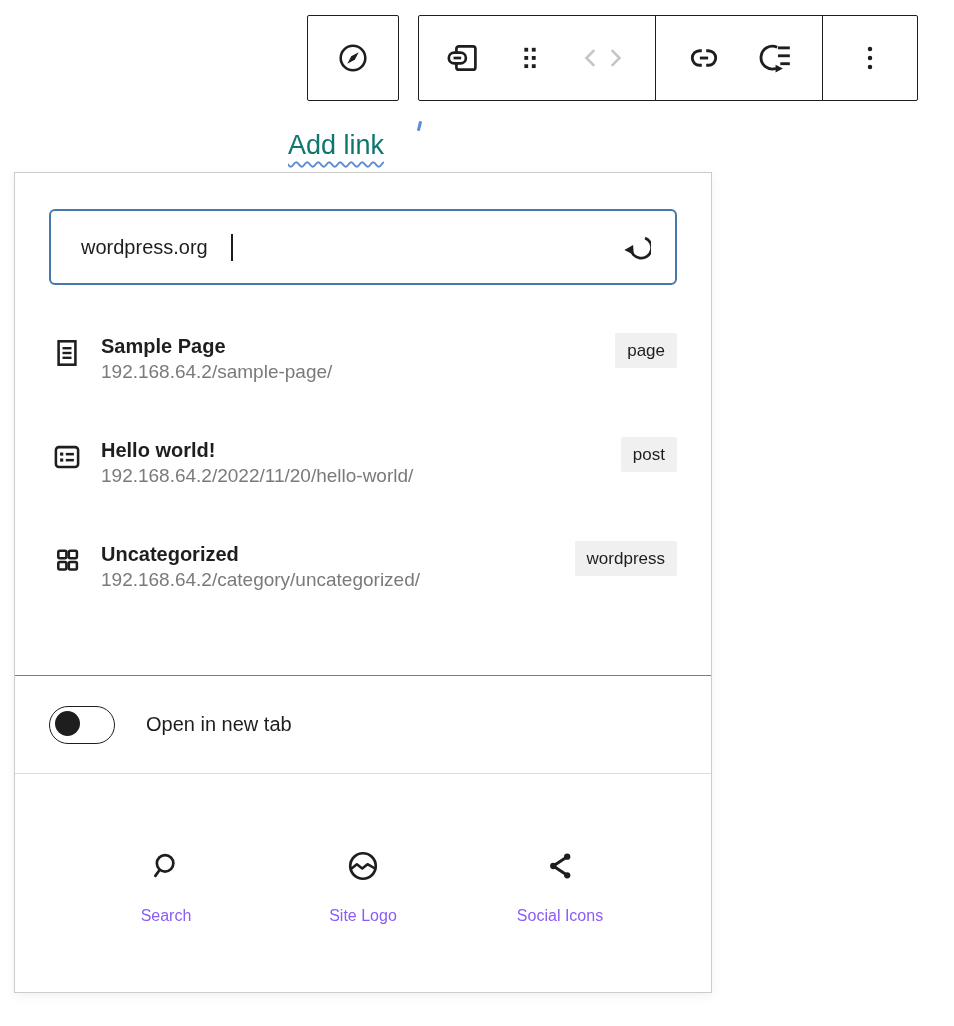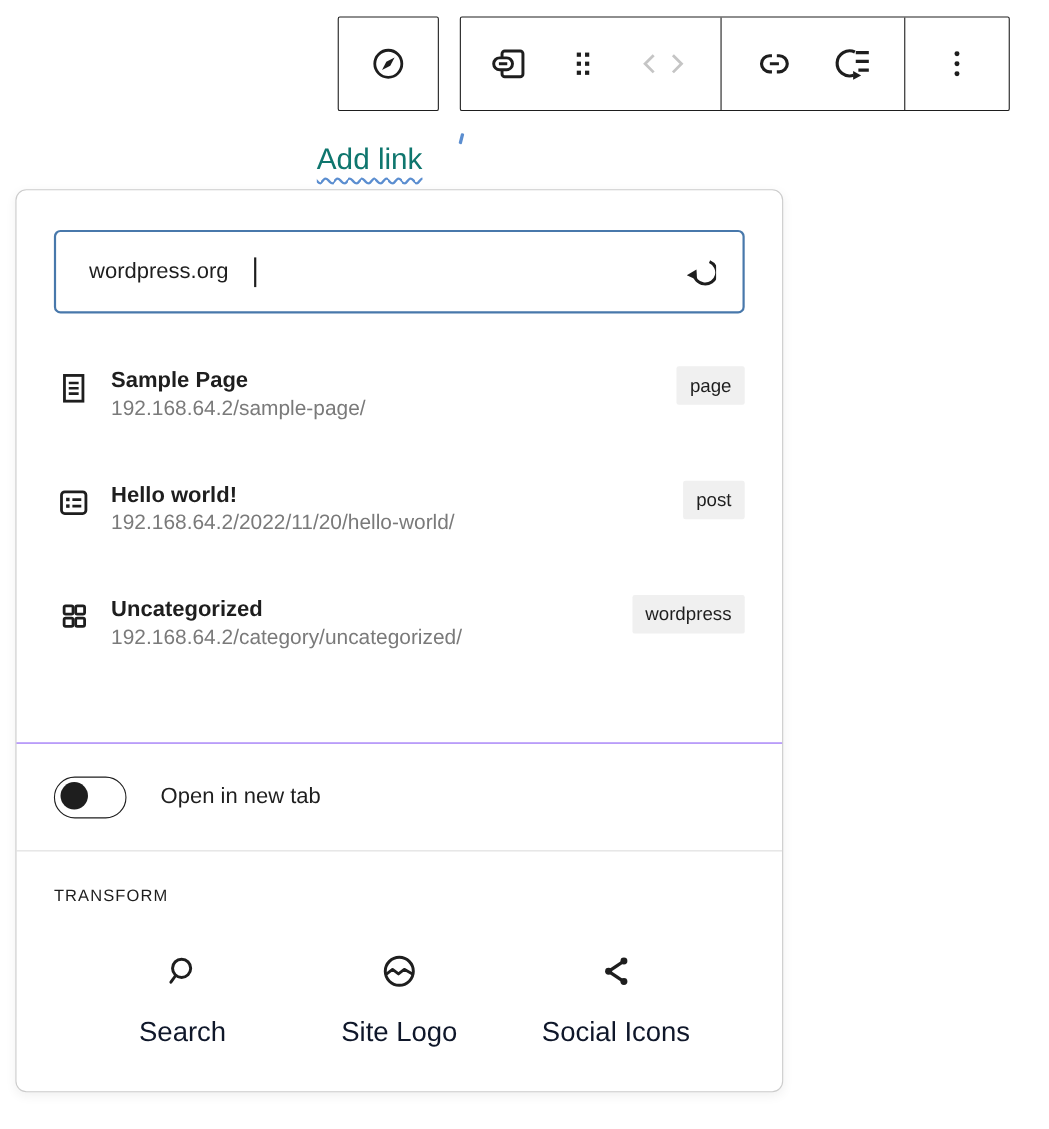--- a/index.html
+++ b/index.html
@@ -24,21 +24,21 @@
   .add-link { position:absolute; left:288px; top:130px; font-size:27px;
     color:#0f766e; cursor:text;
     text-decoration:underline; text-decoration-style:wavy;
     text-decoration-color:#5b8ed0; text-decoration-thickness:2px;
     text-underline-offset:7px; }
   .caret-tick { position:absolute; left:418px; top:121px; width:2.5px; height:10px;
     background:#5b8ed0; transform:rotate(14deg); border-radius:1px; }
 
   
   .popover { position:absolute; left:14px; top:172px; width:698px; height:821px;
-    background:#fff; border:1px solid #cccccc; border-radius:10px;
+    background:#fff; border:1px solid #cccccc; border-radius:0;
     box-shadow:0 3px 10px rgba(0,0,0,.06); }
 
   .search-wrap { padding:36px 34px 0; }
   .link-input { width:100%; height:76px; border:2px solid #4878ab; border-radius:6px;
     display:flex; align-items:center; padding:0 24px 0 30px; }
   .link-input input { flex:0 0 auto; width:auto; border:none; outline:none;
     font-family:"Liberation Sans", sans-serif; font-size:20px; color:#1e1e1e;
     background:transparent; }
   .cursor-bar { width:2px; height:27px; background:#1e1e1e; margin-left:1px; }
   .submit-icon { margin-left:auto; display:flex; }
@@ -62,21 +62,21 @@
   .toggle-label { margin-left:31px; font-size:20px; }
 
   .transform { position:absolute; left:0; top:600px; width:100%; height:221px;
     border-top:1px solid #ddd; padding:32px 34px 0; }
   .transform-heading { font-size:15px; font-weight:500; letter-spacing:1px; color:#1e1e1e; }
   .transform-btns { display:flex; justify-content:space-between; margin-top:42px;
     padding:0 22px; }
   .tf-btn { background:none; border:none; cursor:pointer; width:190px;
     display:flex; flex-direction:column; align-items:center; gap:20px;
     font-family:"Liberation Sans", sans-serif; }
-  .tf-label { font-size:25px; color:#0f172a; }
+  .tf-label { font-size:16px; color:#8b5cf6; }
 </style>
 </head>
 <body>
 
 <div class="stage">
 
   <div class="tb-box tb-single">
     <button class="tb-btn">
       <span>
         <svg width="36" height="36" viewBox="0 0 24 24" fill="none">
@@ -230,21 +230,20 @@
     </div>
 
     <div class="toggle-row">
       <span class="toggle">
         <span class="toggle-knob"></span>
       </span>
       <span class="toggle-label">Open in new tab</span>
     </div>
 
     <div class="transform">
-      <div class="transform-heading">TRANSFORM</div>
       <div class="transform-btns">
 
         <button class="tf-btn">
           <span>
             <svg width="36" height="36" viewBox="0 0 24 24" fill="none">
               <circle cx="11.4" cy="10.2" r="5.5" stroke="#1e1e1e" stroke-width="1.8"></circle>
               <line x1="7.7" y1="14.7" x2="4.9" y2="18.6" stroke="#1e1e1e" stroke-width="1.8" stroke-linecap="round"></line>
             </svg>
           </span>
           <span class="tf-label">Search</span>

